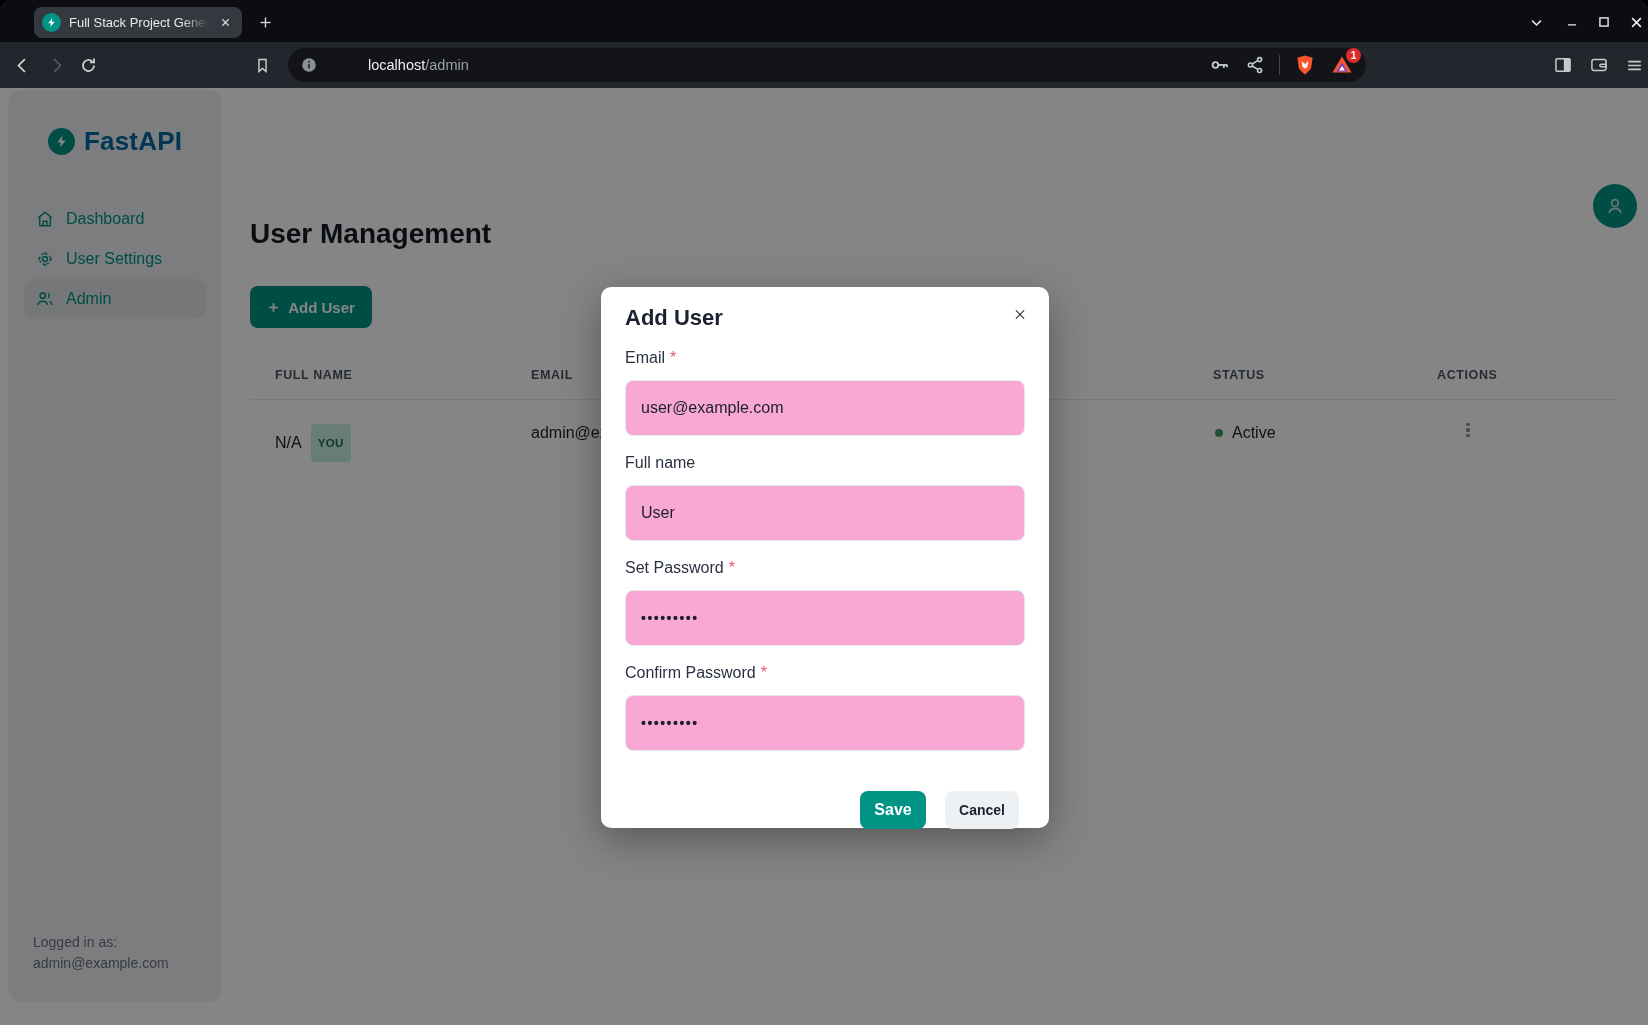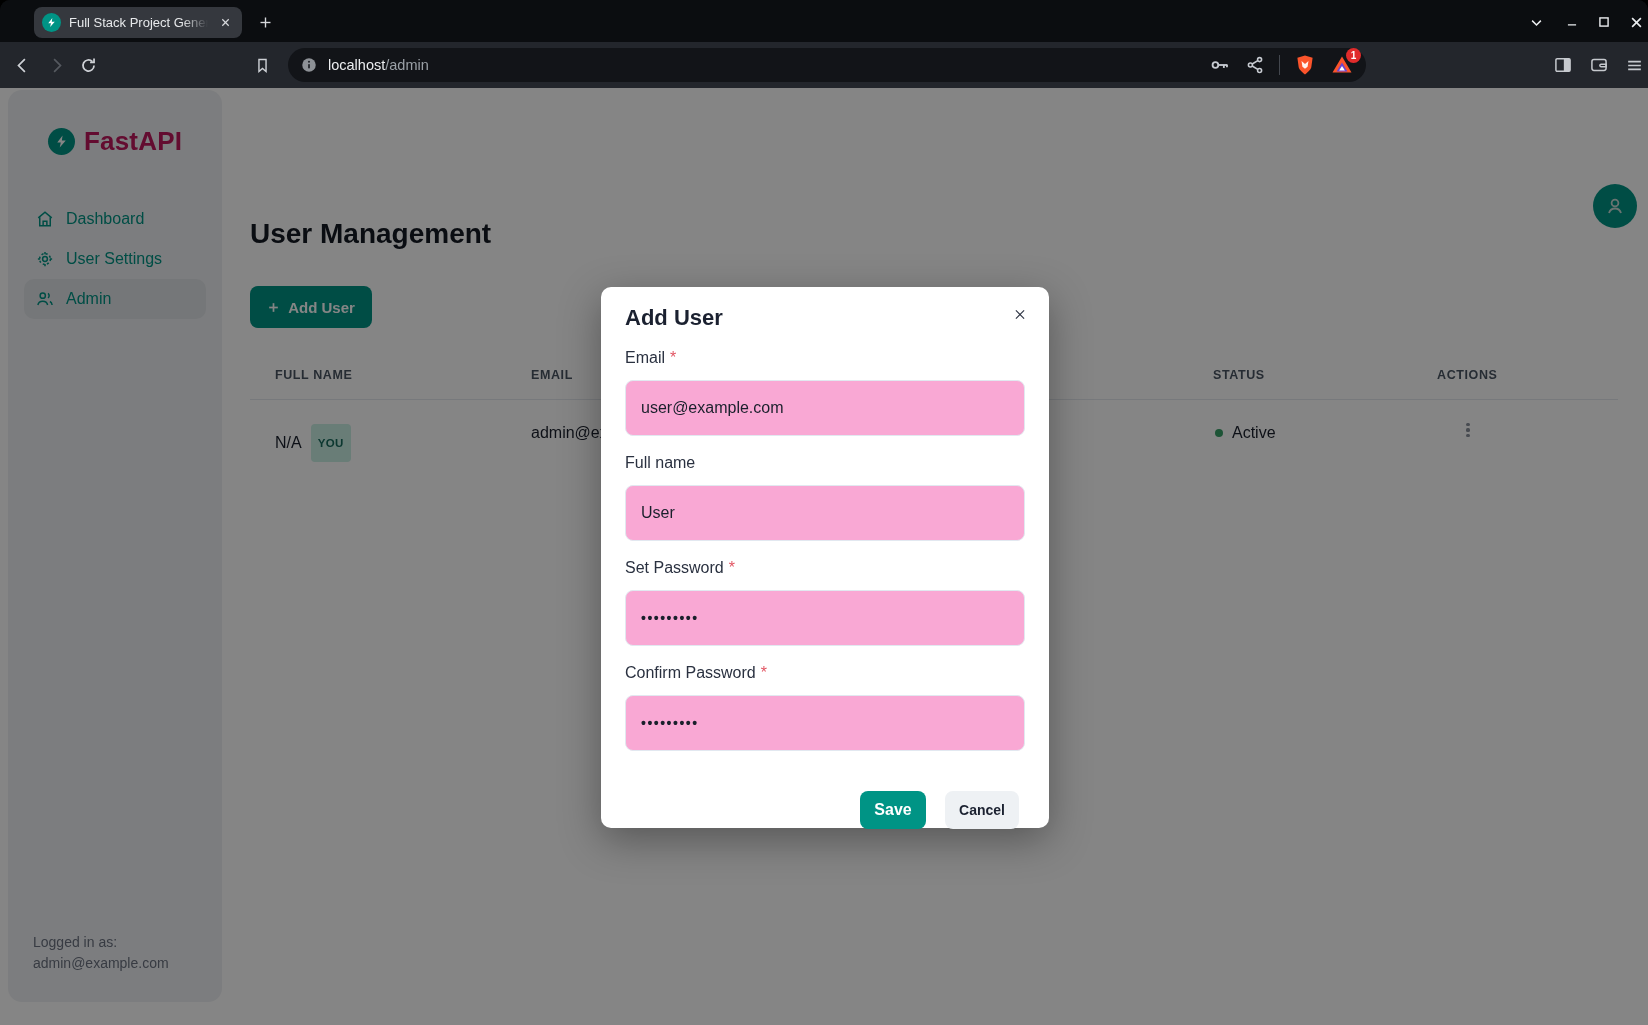--- a/index.html
+++ b/index.html
@@ -13,34 +13,34 @@
   .tab-title{flex:1;font-size:13px;color:#e7e9eb;white-space:nowrap;overflow:hidden;position:relative;}
   .tab-title::after{content:"";position:absolute;right:0;top:0;bottom:0;width:26px;background:linear-gradient(to right,rgba(53,56,62,0),#35383e);}
   .tab-close{width:18px;height:18px;display:flex;align-items:center;justify-content:center;color:#d7d9dc;flex:0 0 auto;}
   .newtab-btn{position:absolute;left:252px;top:9px;width:26px;height:26px;display:flex;align-items:center;justify-content:center;color:#d7d9dc;}
   .winctl{position:absolute;top:9px;width:26px;height:26px;display:flex;align-items:center;justify-content:center;color:#eceef0;}
 
   
   .navbar{position:absolute;left:0;top:42px;width:1648px;height:46px;background:#23262c;}
   .nav-icon{position:absolute;top:11px;width:24px;height:24px;display:flex;align-items:center;justify-content:center;color:#ced1d6;}
   .nav-icon.disabled{color:#55595f;}
-  .urlbar{position:absolute;left:288px;top:6px;width:1078px;height:34px;border-radius:17px;background:#121418;display:flex;align-items:center;padding:4px 12px;}
+  .urlbar{position:absolute;left:288px;top:6px;width:1078px;height:34px;border-radius:17px;background:#121418;display:flex;align-items:center;padding:4px 12px;gap:40px;}
   .url-text{font-size:14.5px;margin-left:10px;flex:1;white-space:nowrap;}
   .url-host{color:#eceef0;}
   .url-path{color:#9aa0a6;}
   .urlbar-right{display:flex;align-items:center;gap:14px;}
   .url-divider{width:1px;height:20px;background:#43474e;}
   .badge-count{position:absolute;top:-5px;right:-7px;min-width:15px;height:15px;border-radius:8px;background:#e02b2b;color:#fff;font-size:10px;font-weight:bold;display:flex;align-items:center;justify-content:center;padding:0 3px;}
 
   
   .viewport{position:absolute;left:0;top:88px;width:1648px;height:937px;background:#ffffff;}
 
   
   .sidebar{position:absolute;left:8px;top:2px;width:214px;height:912px;background:#eef0f3;border-radius:14px;}
-  .brand{display:flex;align-items:center;justify-content:center;gap:9px;margin-top:36px;color:#be185d;}
+  .brand{display:flex;align-items:center;justify-content:center;gap:9px;margin-top:36px;color:#0369a1;}
   .brand-logo{width:27px;height:27px;border-radius:50%;background:#009485;display:flex;align-items:center;justify-content:center;}
   .brand-name{font-size:26px;font-weight:bold;letter-spacing:.2px;}
   .nav-list{margin-top:42px;display:flex;flex-direction:column;}
   .side-item{height:40px;margin:0 16px;display:flex;align-items:center;gap:12px;padding-left:12px;color:#009485;font-size:16px;border-radius:10px;}
   .side-item.active{background:#e1e4e8;}
   .side-item .s-icon{width:18px;height:18px;display:flex;align-items:center;justify-content:center;}
   .side-footer{position:absolute;left:25px;bottom:28px;font-size:14px;color:#6b7280;line-height:21px;}
 
   
   .page-title{position:absolute;left:250px;top:130px;font-size:28px;font-weight:800;color:#151a23;}

